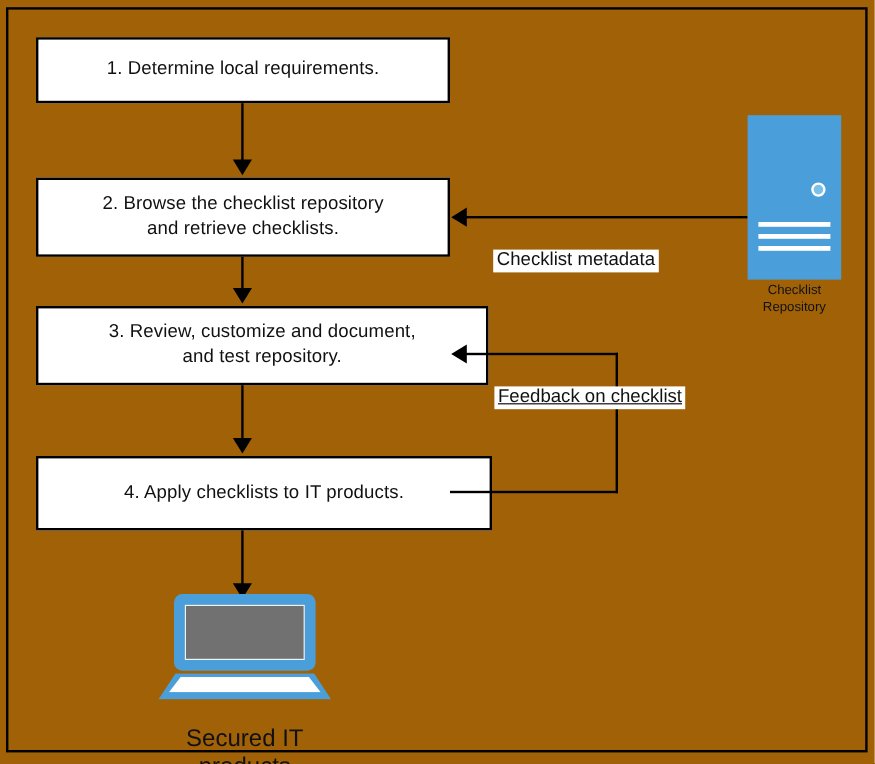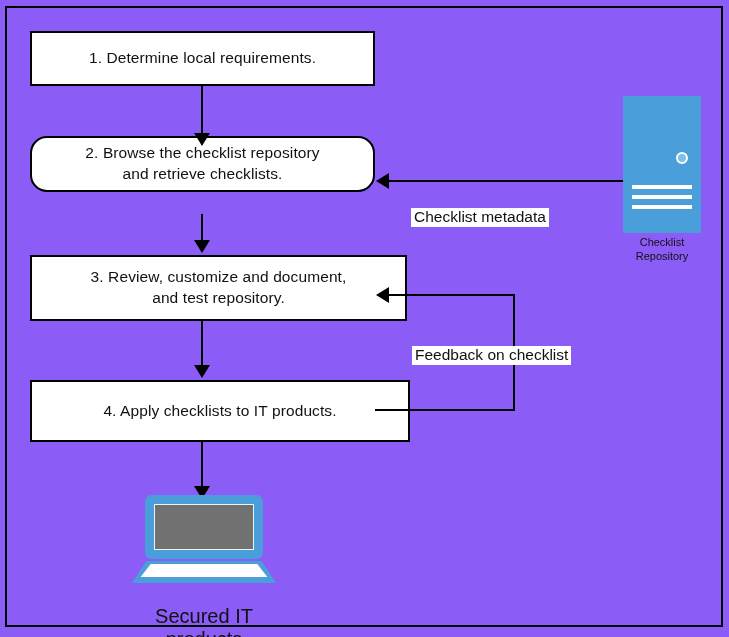--- a/index.html
+++ b/index.html
@@ -8,21 +8,21 @@
     padding: 0;
     background: #ffffff;
   }
   body {
     font-family: "Liberation Sans", sans-serif;
   }
   #canvas {
     position: relative;
     width: 729px;
     height: 637px;
-    background: #8b5cf6;
+    background: #a16207;
     overflow: hidden;
   }
   
   .frame {
     position: absolute;
     left: 5px;
     top: 6px;
     width: 718px;
     height: 621px;
     border: 2px solid #000000;
@@ -39,21 +39,21 @@
     justify-content: center;
     text-align: center;
     color: #111111;
     font-size: 15.5px;
     line-height: 1.35;
     letter-spacing: 0.1px;
   }
   .pbox span { display: block; padding: 0 8px; }
 
   #box1 { left: 30px; top: 31px;  width: 345px; height: 55px; }
-  #box2 { left: 30px; top: 136px; width: 345px; height: 56px; border-radius: 17px; }
+  #box2 { left: 30px; top: 148px; width: 345px; height: 66px; }
   #box3 { left: 30px; top: 255px; width: 377px; height: 66px; }
   #box4 { left: 30px; top: 380px; width: 380px; height: 62px; }
 
   
   .vline {
     position: absolute;
     width: 2px;
     background: #000000;
   }
   .hline {
@@ -226,21 +226,21 @@
   <div class="arrow-down" style="left:194px; top:486px;"></div>
 
   <div class="hline" style="left:388px; top:180px; width:235px;"></div>
   <div class="arrow-left" style="left:376px; top:173px;"></div>
   <div class="edge-label" style="left:411px; top:170px;margin-top:38px;">Checklist metadata</div>
 
   <div class="hline" style="left:375px; top:409px; width:140px;"></div>
   <div class="vline" style="left:513px; top:294px; height:117px;"></div>
   <div class="hline" style="left:388px; top:294px; width:127px;"></div>
   <div class="arrow-left" style="left:376px; top:287px;"></div>
-  <div class="edge-label" style="left:412px; top:346px;">Feedback on checklist</div>
+  <div class="edge-label" style="left:412px; top:322px;text-decoration:underline;">Feedback on checklist</div>
 
   <div id="repo-group">
     <div class="server-body">
       <div class="server-led"></div>
       <div class="server-bars">
         <i></i>
           <i></i>
           <i></i>
       </div>
     </div>

